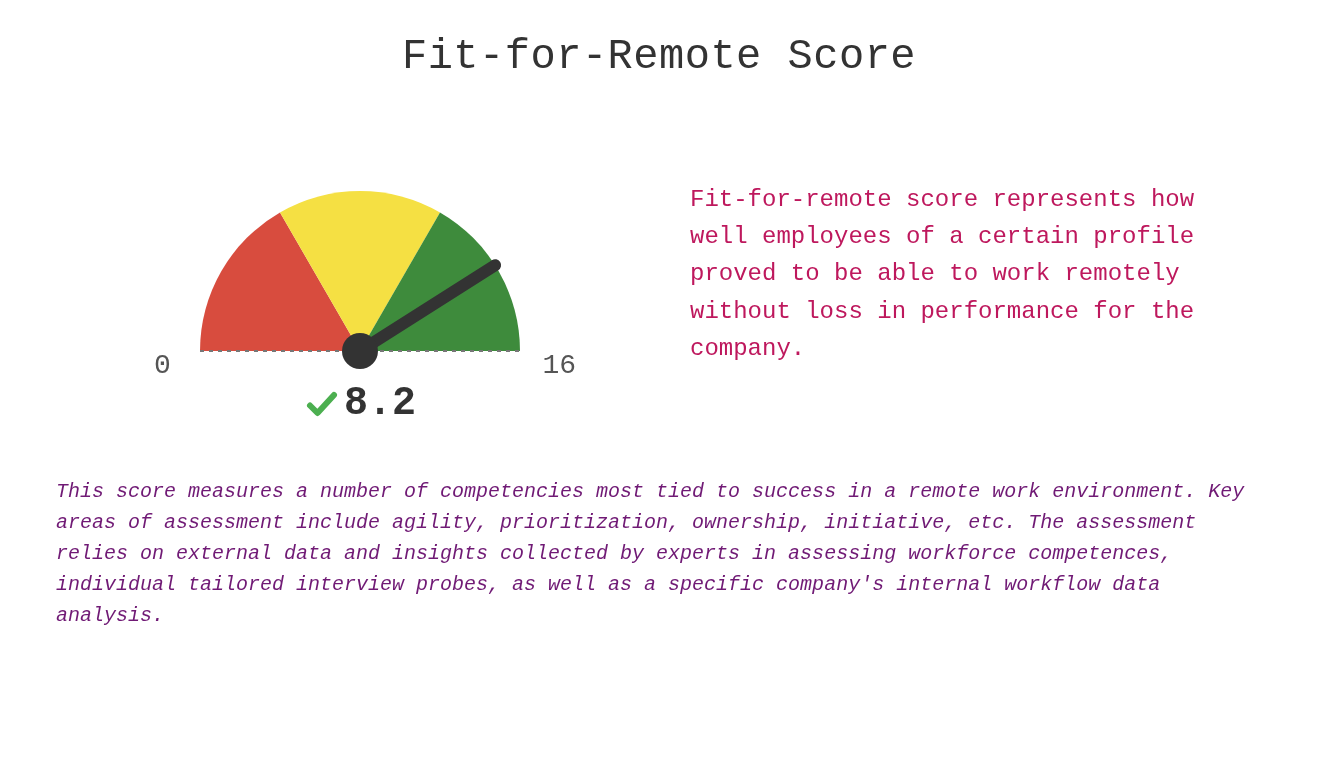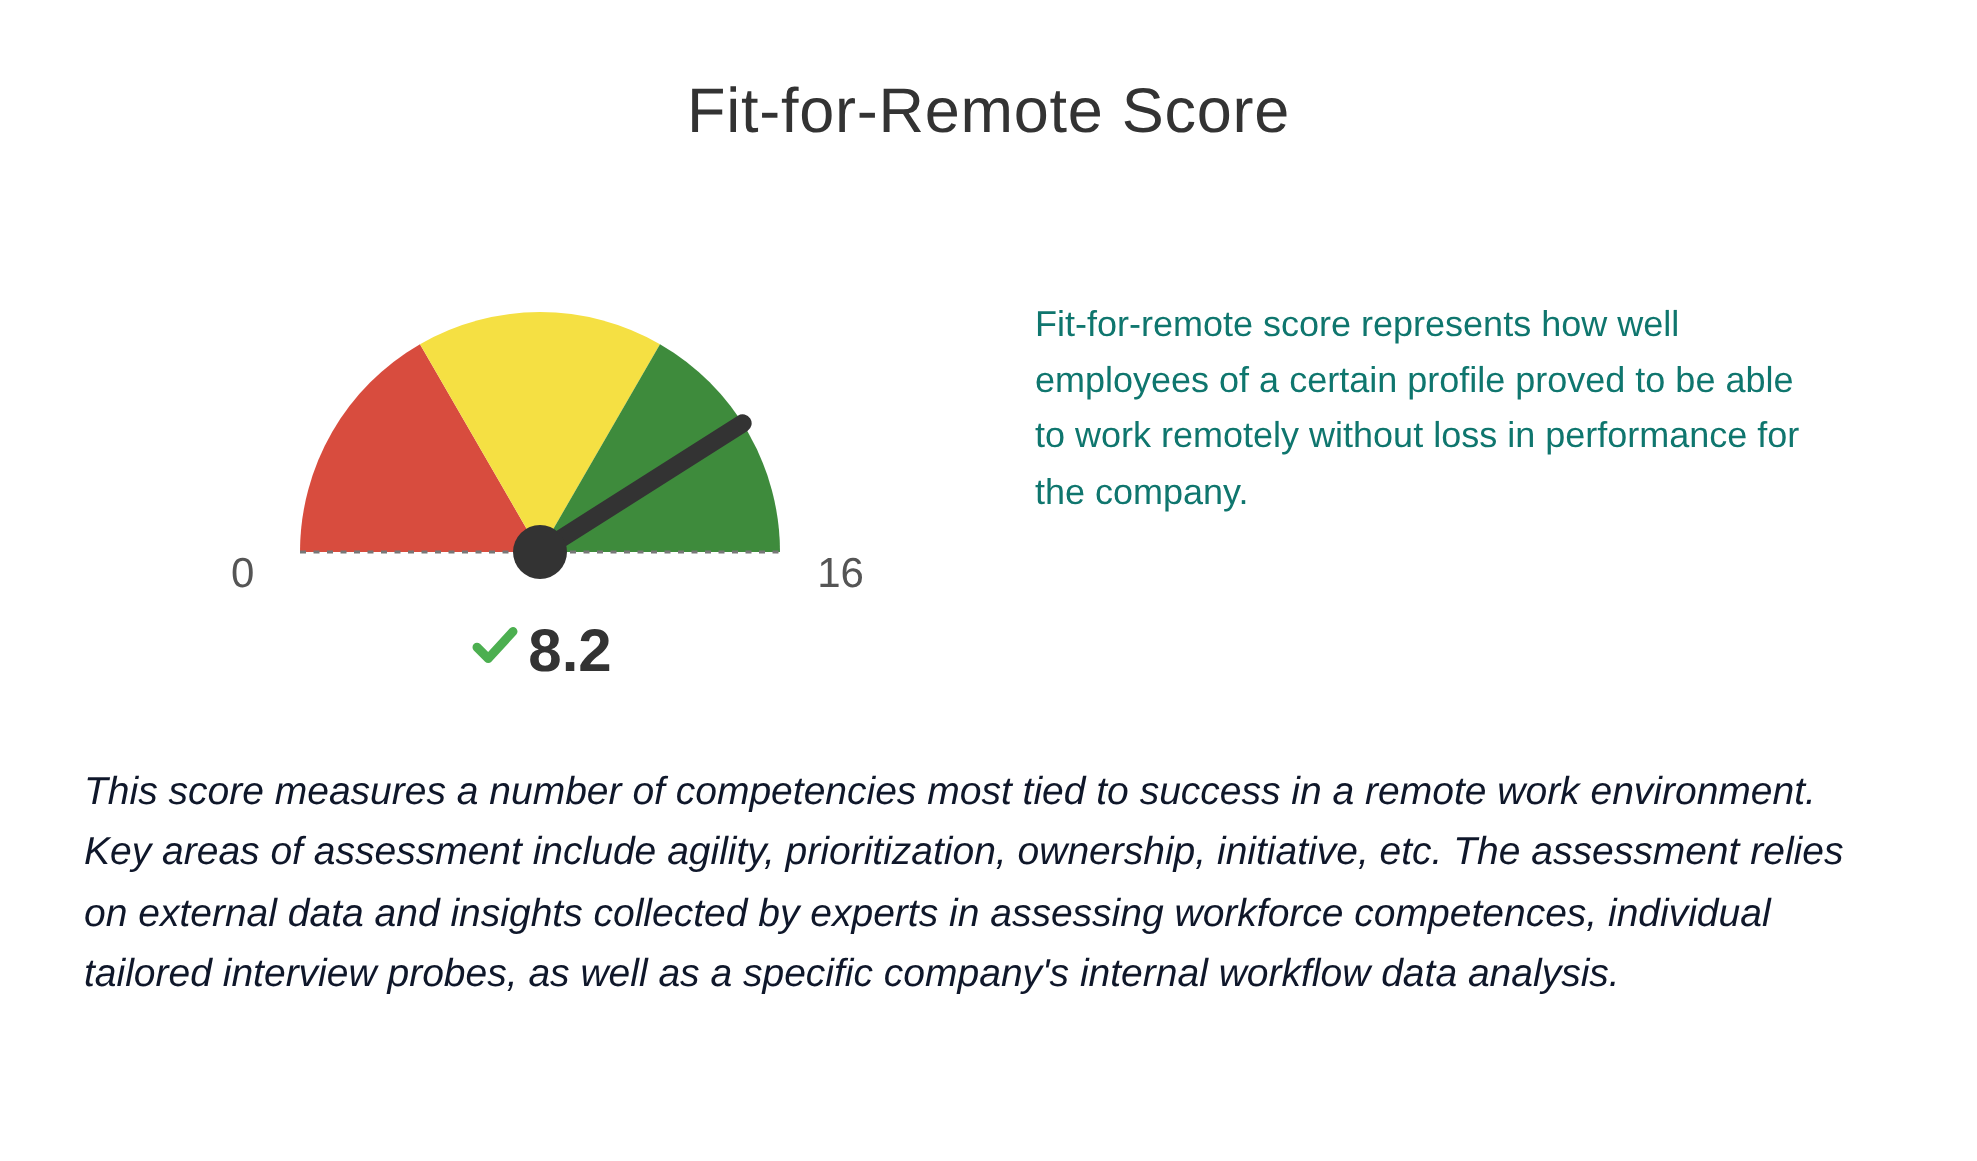--- a/index.html
+++ b/index.html
@@ -5,21 +5,22 @@
   * { margin: 0; padding: 0; box-sizing: border-box; }
   body {
     font-family: "Segoe UI", "Helvetica Neue", Arial, sans-serif;
     background: #ffffff;
     color: #333;
     width: 1318px;
     height: 774px;
     padding: 0;
   }
   .container {
-    padding: 50px 50px 40px 50px;
+    padding: 33px 50px 40px 50px;
+    font-family: Liberation Mono, monospace;
   }
   .title {
     text-align: center;
     font-size: 42px;
     font-weight: 500;
     color: #333333;
     margin-bottom: 90px;
     letter-spacing: 0.5px;
   }
   .content-row {
@@ -39,47 +40,47 @@
     position: relative;
     width: 100%;
     height: 210px;
   }
   .gauge-svg {
     display: block;
     margin: 0 auto;
   }
   .score-row {
     display: flex;
-    align-items: flex-start;
+    align-items: center;
     justify-content: center;
     gap: 4px;
-    margin-top: 14px;
+    margin-top: 0;
   }
   .check-icon {
     width: 36px;
     height: 36px;
     color: #4CAF50;
   }
   .score-value {
     font-size: 40px;
     font-weight: 700;
     color: #333;
   }
   .desc-section {
     flex: 1;
     font-size: 24px;
     line-height: 1.55;
-    color: #0f766e;
+    color: #be185d;
     padding-top: 10px;
   }
   .footnote {
     font-style: italic;
-    font-size: 26px;
+    font-size: 20px;
     line-height: 1.55;
-    color: #0f172a;
+    color: #701a75;
     padding: 0 6px;
   }
   .scale-min, .scale-max {
     position: absolute;
     bottom: 0;
     font-size: 28px;
     color: #555;
   }
   .scale-min { left: 4px; }
   .scale-max { right: -6px; }

